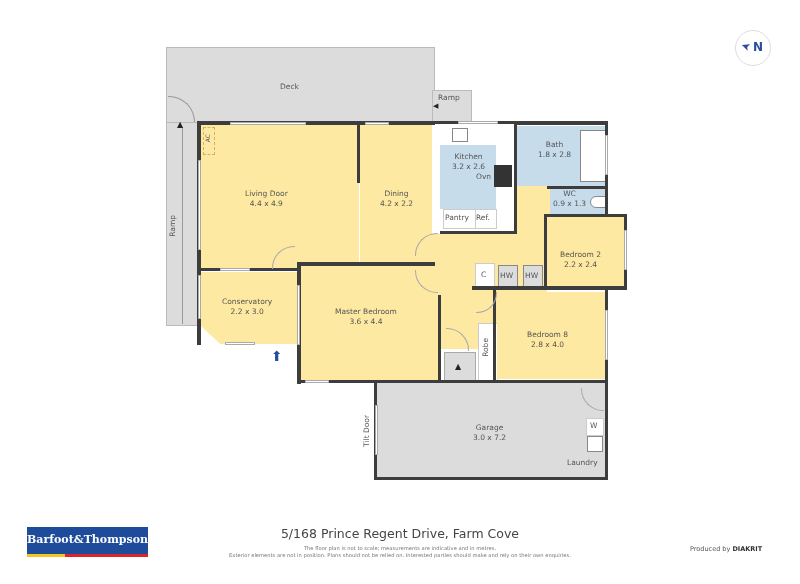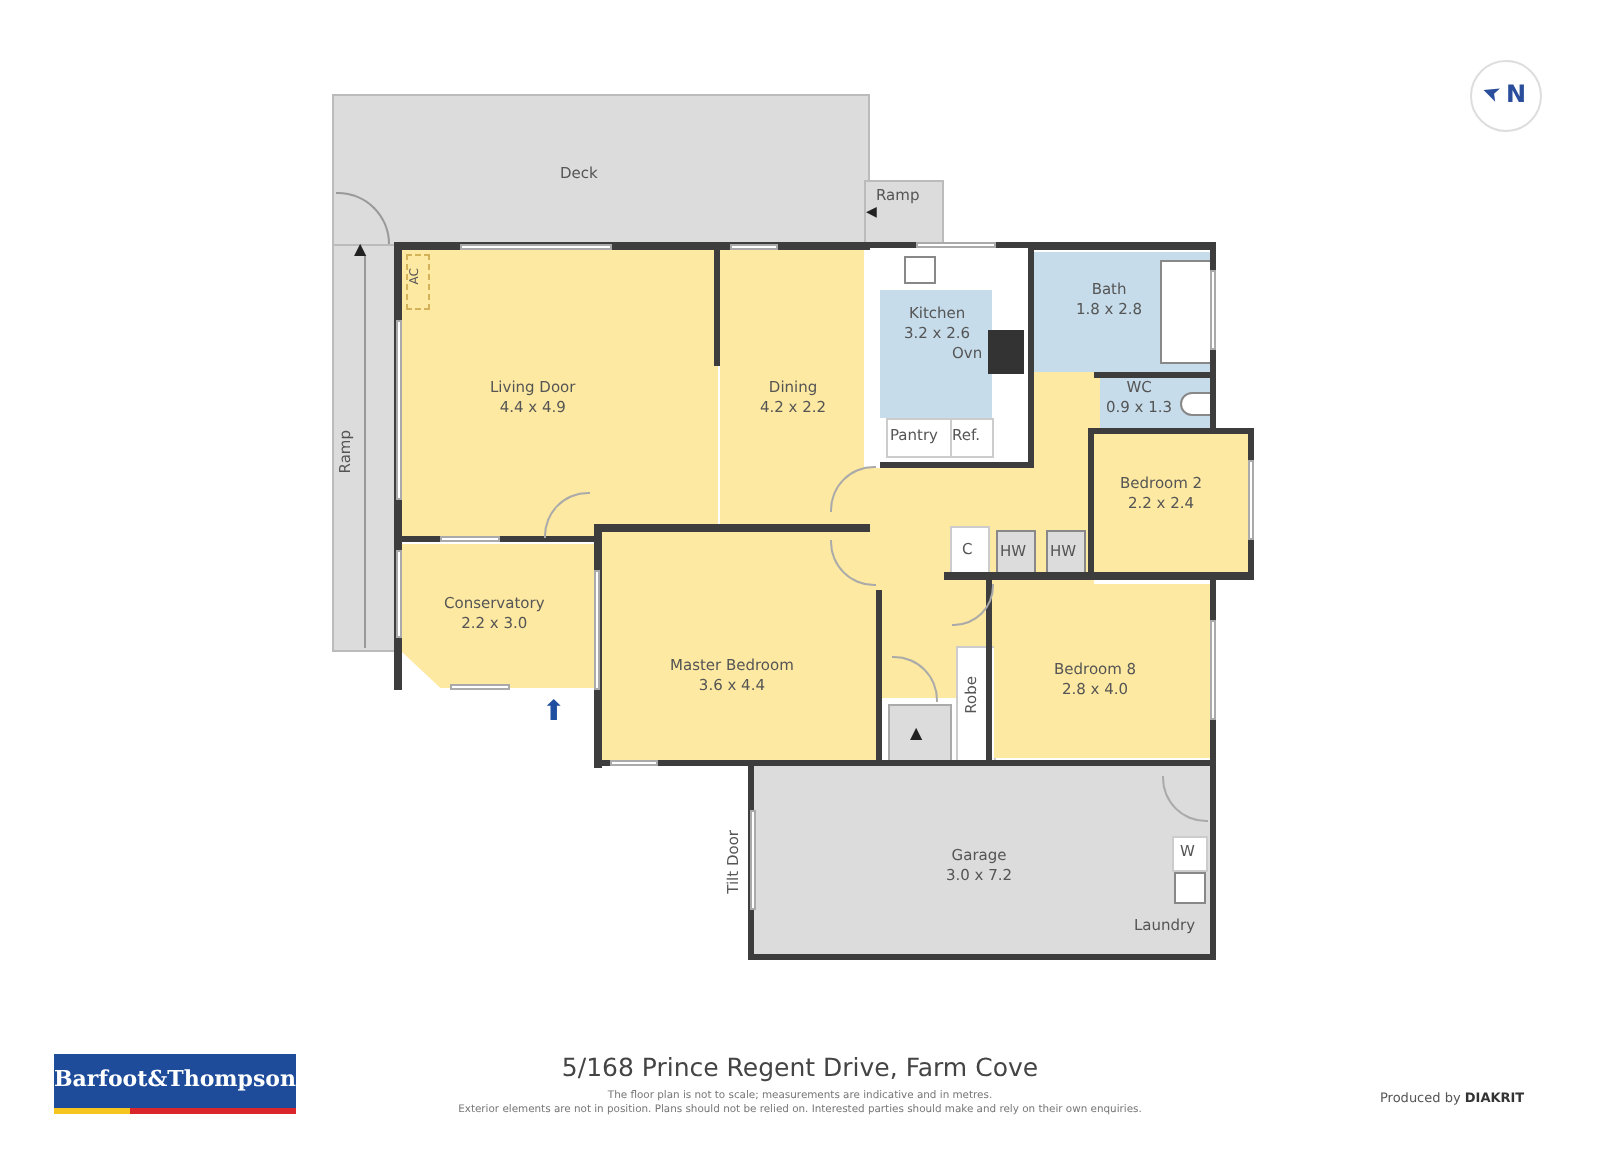--- a/index.html
+++ b/index.html
@@ -88,41 +88,41 @@
   <div class="lbl" style="left:553px;top:189px;">
     <div>WC</div>
       <div>0.9 x 1.3</div>
   </div>
   <div class="abs" style="left:590px;top:196px;width:14px;height:10px;border:1px solid #888;border-radius:6px 0 0 6px;background:#fff;"></div>
 
   <div class="room-y" style="left:432px;top:234px;width:115px;height:115px;"></div>
   <div class="room-y" style="left:514px;top:186px;width:36px;height:50px;"></div>
 
   <div class="room-y" style="left:547px;top:216px;width:78px;height:70px;"></div>
-  <div class="lbl" style="left:560px;top:237px;">
+  <div class="lbl" style="left:560px;top:250px;">
     <div>Bedroom 2</div>
       <div>2.2 x 2.4</div>
   </div>
 
   <div class="room-w" style="left:475px;top:263px;width:18px;height:22px;border:1px solid #ccc;"></div>
   <div class="lbl" style="left:481px;top:270px;">C</div>
   <div class="room-g" style="left:498px;top:265px;width:18px;height:20px;border:1px solid #888;"></div>
   <div class="lbl" style="left:500px;top:271px;">HW</div>
   <div class="room-g" style="left:523px;top:265px;width:18px;height:20px;border:1px solid #888;"></div>
   <div class="lbl" style="left:525px;top:271px;">HW</div>
 
   <div class="room-y" style="left:201px;top:272px;width:96px;height:72px;clip-path:polygon(0 0,100% 0,100% 100%,20% 100%,0 75%);"></div>
   <div class="lbl" style="left:222px;top:297px;">
     <div>Conservatory</div>
       <div>2.2 x 3.0</div>
   </div>
   <div class="abs" style="left:271px;top:348px;font-size:14px;color:#1f4fa0;">⬆</div>
 
   <div class="room-y" style="left:300px;top:266px;width:140px;height:114px;"></div>
-  <div class="lbl" style="left:335px;top:328px;">
+  <div class="lbl" style="left:335px;top:307px;">
     <div>Master Bedroom</div>
       <div>3.6 x 4.4</div>
   </div>
 
   <div class="room-g" style="left:444px;top:352px;width:30px;height:30px;border:1px solid #aaa;"></div>
   <div class="abs" style="left:455px;top:362px;font-size:8px;color:#222;">▲</div>
 
   <div class="room-w" style="left:478px;top:323px;width:18px;height:56px;border:1px solid #ccc;"></div>
   <div class="lbl vert" style="left:481px;top:338px;">Robe</div>
 

